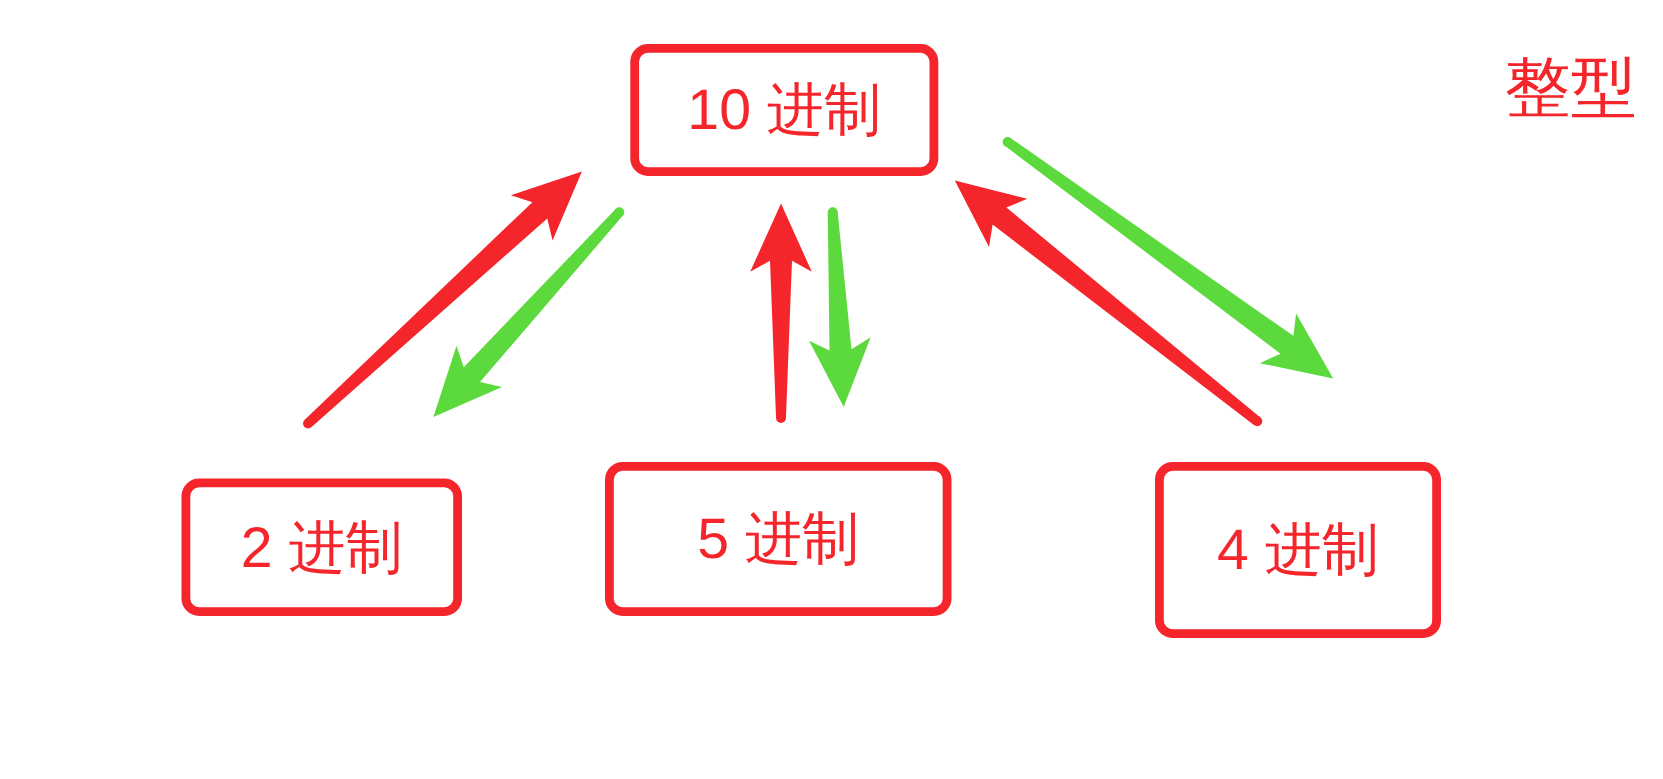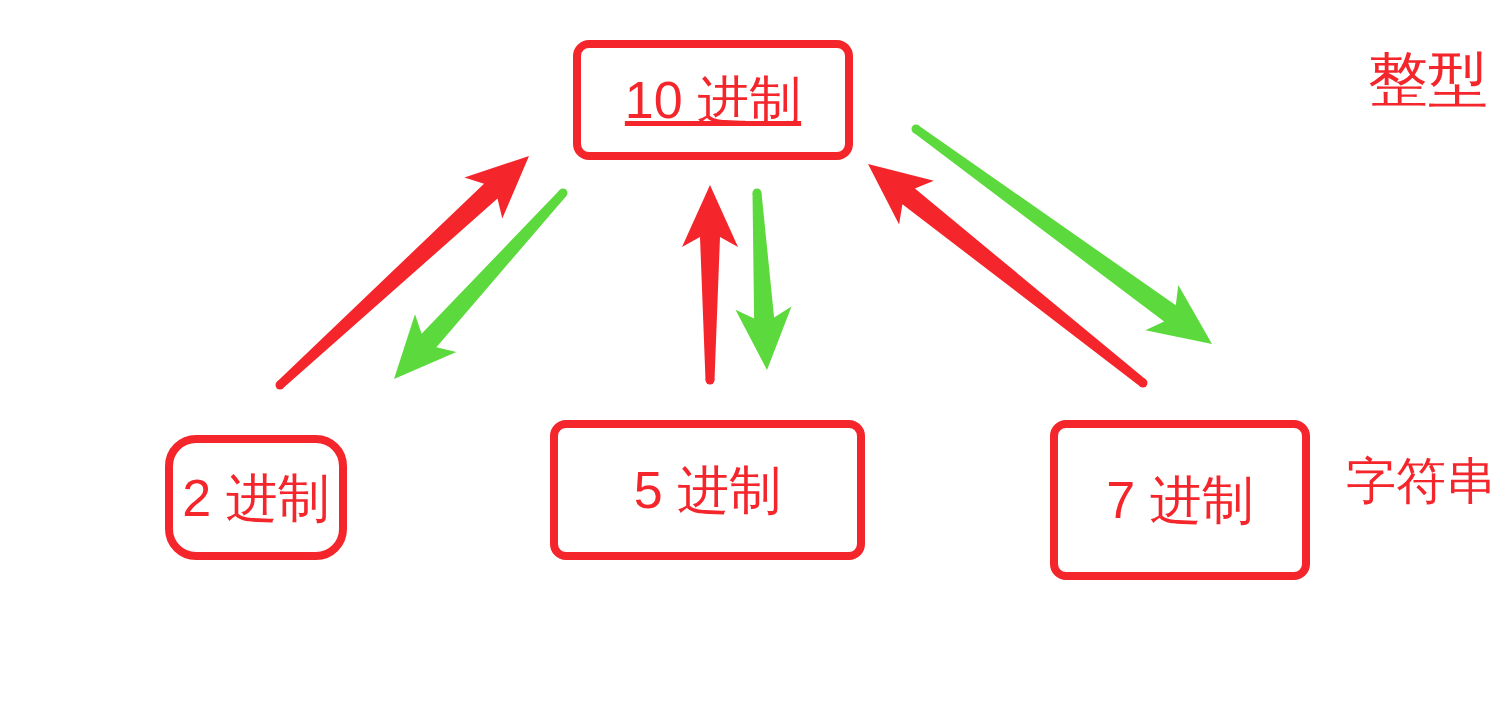--- a/index.html
+++ b/index.html
@@ -60,33 +60,32 @@
       <polygon points="714.5,380.0 720.0,237.0 738.0,247.0 710.0,185.0 682.0,247.0 700.0,237.0 705.5,380.0" fill="#f4262b"></polygon>
       <circle cx="710" cy="380" r="4.5" fill="#f4262b"></circle>
       <polygon points="752.5,193.3 754.1,318.6 735.5,309.7 767.0,370.0 791.5,306.5 774.1,317.5 761.5,192.7" fill="#5cd93c"></polygon>
       <circle cx="757" cy="193" r="4.5" fill="#5cd93c"></circle>
       <polygon points="1145.8,379.5 914.9,188.6 933.9,180.7 868.0,164.0 899.1,224.5 902.4,204.2 1140.2,386.5" fill="#f4262b"></polygon>
       <circle cx="1143" cy="383" r="4.5" fill="#f4262b"></circle>
       <polygon points="913.4,132.6 1164.1,321.5 1145.4,330.2 1212.0,344.0 1178.3,284.9 1175.8,305.3 918.6,125.4" fill="#5cd93c"></polygon>
       <circle cx="916" cy="129" r="4.5" fill="#5cd93c"></circle>
     </svg>
 
-  <div class="node-box" style="left: 573px; top: 40px; width: 280px; height: 120px; text-decoration: underline;">
+  <div class="node-box" style="left: 573px; top: 40px; width: 280px; height: 120px;">
     <span>10 进制</span>
   </div>
 
-  <div class="node-box" style="left: 165px; top: 435px; width: 182px; height: 125px; border-radius: 31px;">
+  <div class="node-box" style="left: 165px; top: 435px; width: 255px; height: 125px;">
     <span>2 进制</span>
   </div>
 
   <div class="node-box" style="left: 550px; top: 420px; width: 315px; height: 140px;">
     <span>5 进制</span>
   </div>
 
   <div class="node-box" style="left: 1050px; top: 420px; width: 260px; height: 160px;">
-    <span>7 进制</span>
+    <span>4 进制</span>
   </div>
 
   <div class="side-label" style="left: 1368px; top: 50px; font-size: 60px;">整型</div>
 
-  <div class="side-label" style="left: 1346px; top: 456px; font-size: 50px;">字符串</div>
 
 </div>
 
 </body></html>

